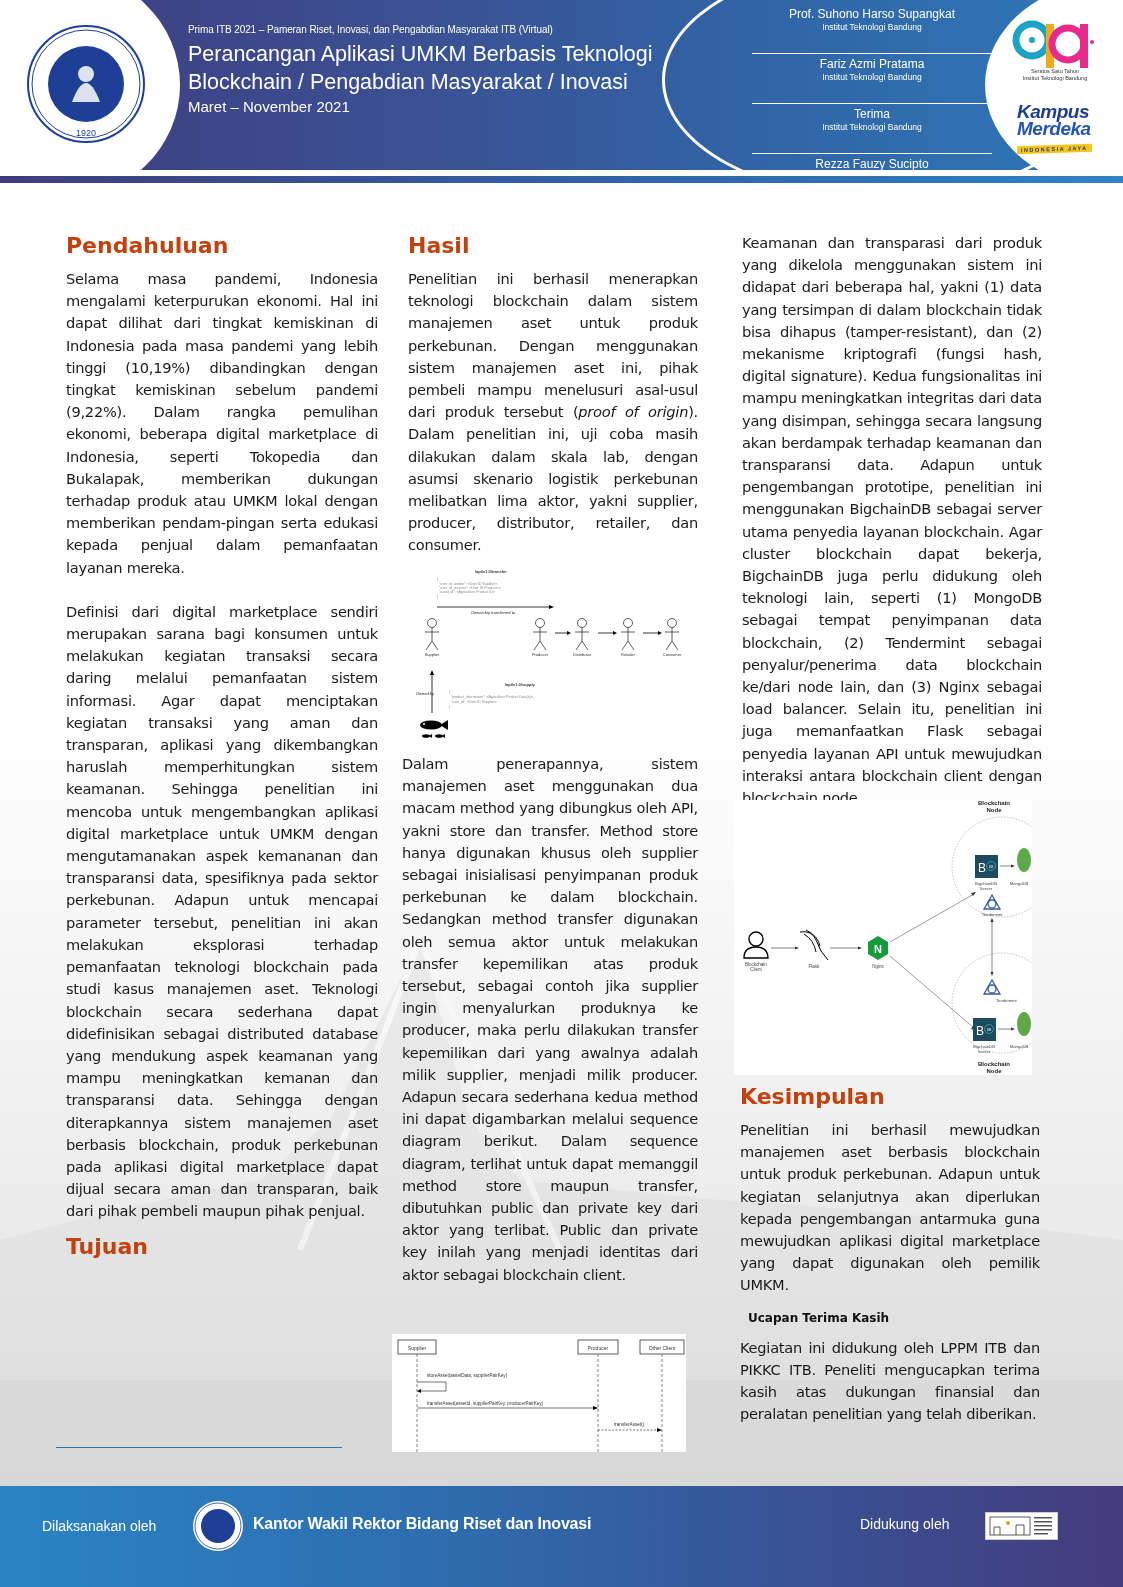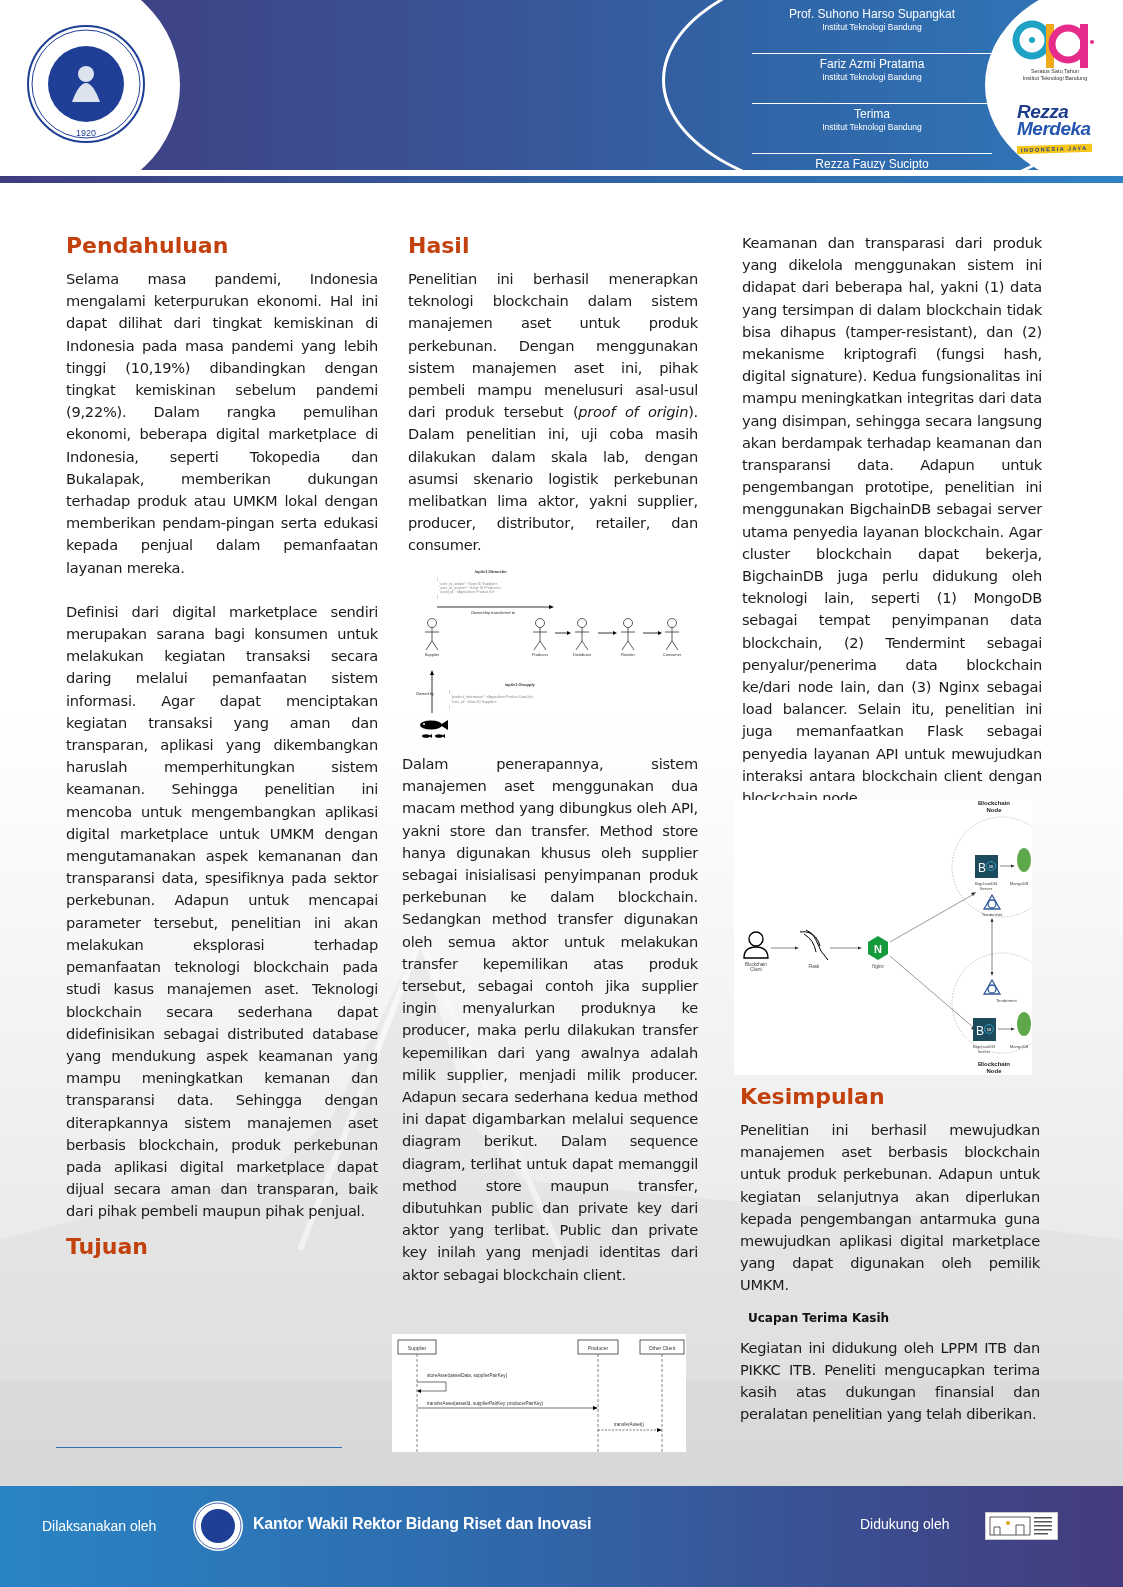--- a/index.html
+++ b/index.html
@@ -115,20 +115,26 @@
   <div class="logo-circle"></div>
   <svg class="itb-seal" viewBox="0 0 120 120">
     <circle cx="60" cy="60" r="58" fill="#fff" stroke="#1f3f96" stroke-width="2"></circle>
     <circle cx="60" cy="60" r="38" fill="#1f3f96"></circle>
     <circle cx="60" cy="60" r="54" fill="none" stroke="#1f3f96" stroke-width="1"></circle>
     <path d="M46 78 Q60 40 74 78 Z" fill="#ffffff" opacity="0.85"></path>
     <circle cx="60" cy="50" r="8" fill="#ffffff" opacity="0.85"></circle>
     <text x="60" y="112" text-anchor="middle" font-size="9" fill="#1f3f96">1920</text>
   </svg>
 
+  <div class="header-text">
+    <div class="event-line">Prima ITB 2021 – Pameran Riset, Inovasi, dan Pengabdian Masyarakat ITB (Virtual)</div>
+    <div class="title-line">Perancangan Aplikasi UMKM Berbasis Teknologi</div>
+    <div class="title-line">Blockchain / Pengabdian Masyarakat / Inovasi</div>
+    <div class="date-line">Maret – November 2021</div>
+  </div>
 
   <div class="authors-ring"></div>
   <div class="authors">
     <div class="author">
       <div class="author-name">Prof. Suhono Harso Supangkat</div>
       <div class="author-aff">Institut Teknologi Bandung</div>
     </div>
     <div class="author">
       <div class="author-name">Fariz Azmi Pratama</div>
       <div class="author-aff">Institut Teknologi Bandung</div>
@@ -150,21 +156,21 @@
     <rect x="34" y="10" width="8" height="44" fill="#f0a81c"></rect>
     <circle cx="56" cy="30" r="16" fill="none" stroke="#e62c8a" stroke-width="7"></circle>
     <rect x="68" y="10" width="8" height="44" fill="#e62c8a"></rect>
     <circle cx="80" cy="28" r="2" fill="#e62c8a"></circle>
   </svg>
   <div class="logo-101-caption">
     <div>Seratus Satu Tahun</div>
     <div>Institut Teknologi Bandung</div>
   </div>
   <div class="kampus-logo">
-    <div class="kampus-word">Rezza</div>
+    <div class="kampus-word">Kampus</div>
     <div class="kampus-word m2">Merdeka</div>
     <div class="kampus-badge">INDONESIA JAYA</div>
   </div>
 </div>
 <div class="header-strip"></div>
 
 <div class="col col1">
   <h2 class="sec-title">Pendahuluan</h2>
   <p class="para">Selama masa pandemi, Indonesia mengalami keterpurukan ekonomi. Hal ini dapat dilihat dari tingkat kemiskinan di Indonesia pada masa pandemi yang lebih tinggi (10,19%) dibandingkan dengan tingkat kemiskinan sebelum pandemi (9,22%). Dalam rangka pemulihan ekonomi, beberapa digital marketplace di Indonesia, seperti Tokopedia dan Bukalapak, memberikan dukungan terhadap produk atau UMKM lokal dengan memberikan pendam-pingan serta edukasi kepada penjual dalam pemanfaatan layanan mereka.</p>
   <p class="para">Definisi dari digital marketplace sendiri merupakan sarana bagi konsumen untuk melakukan kegiatan transaksi secara daring melalui pemanfaatan sistem informasi. Agar dapat menciptakan kegiatan transaksi yang aman dan transparan, aplikasi yang dikembangkan haruslah memperhitungkan sistem keamanan. Sehingga penelitian ini mencoba untuk mengembangkan aplikasi digital marketplace untuk UMKM dengan mengutamanakan aspek kemananan dan transparansi data, spesifiknya pada sektor perkebunan. Adapun untuk mencapai parameter tersebut, penelitian ini akan melakukan eksplorasi terhadap pemanfaatan teknologi blockchain pada studi kasus manajemen aset. Teknologi blockchain secara sederhana dapat didefinisikan sebagai distributed database yang mendukung aspek keamanan yang mampu meningkatkan kemanan dan transparansi data. Sehingga dengan diterapkannya sistem manajemen aset berbasis blockchain, produk perkebunan pada aplikasi digital marketplace dapat dijual secara aman dan transparan, baik dari pihak pembeli maupun pihak penjual.</p>

